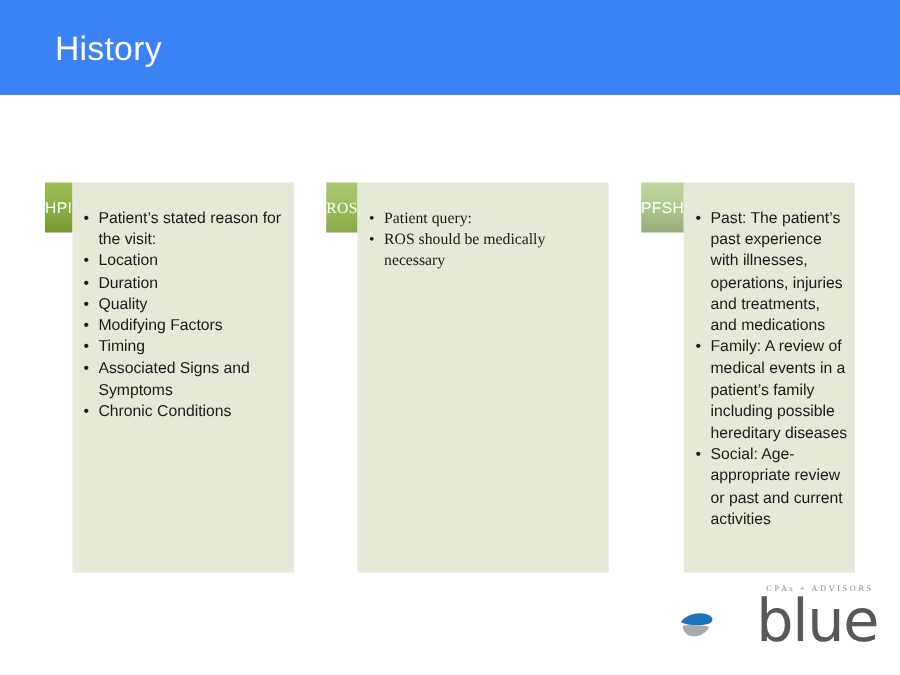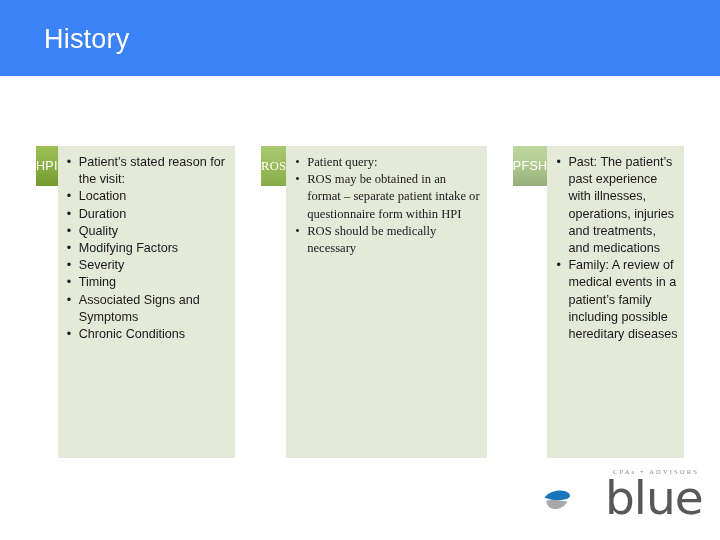--- a/index.html
+++ b/index.html
@@ -65,21 +65,21 @@
     letter-spacing: 0.3px;
     flex: 0 0 auto;
   }
   .hdr-hpi  { background: linear-gradient(to bottom, #9cbf54 0%, #8cb348 45%, #74992f 100%); }
   .hdr-ros  { background: linear-gradient(to bottom, #a9c874 0%, #9cbe5e 45%, #86ac48 100%); }
   .hdr-pfsh { background: linear-gradient(to bottom, #bfd6a0 0%, #b0cb8e 45%, #96ad7c 100%); }
 
   .col-body {
     flex: 1 1 auto;
     background: #e4e9d8;
-    padding: 8px 6px 8px 6px;
+    padding: 20px 6px 8px 6px;
     box-sizing: border-box;
     overflow: hidden;
   }
   ul.bullets {
     list-style: none;
     margin: 0;
     padding: 0;
   }
   ul.bullets li {
     position: relative;
@@ -149,45 +149,44 @@
 
   <div class="col col-hpi">
     <div class="col-header hdr-hpi">HPI</div>
     <div class="col-body">
       <ul class="bullets">
         <li>Patient’s stated reason for the visit:</li>
         <li>Location</li>
         <li>Duration</li>
         <li>Quality</li>
         <li>Modifying Factors</li>
-        <li>Severity</li>
         <li>Timing</li>
         <li>Associated Signs and Symptoms</li>
         <li>Chronic Conditions</li>
       </ul>
     </div>
   </div>
 
   <div class="col col-ros">
     <div class="col-header hdr-ros">ROS</div>
     <div class="col-body">
       <ul class="bullets">
         <li>Patient query:</li>
-        <li>ROS may be obtained in an format – separate patient intake or questionnaire form within HPI</li>
         <li>ROS should be medically necessary</li>
       </ul>
     </div>
   </div>
 
   <div class="col col-pfsh">
     <div class="col-header hdr-pfsh">PFSH</div>
     <div class="col-body">
       <ul class="bullets">
         <li>Past: The patient’s past experience with illnesses, operations, injuries and treatments, and medications</li>
         <li>Family: A review of medical events in a patient’s family including possible hereditary diseases</li>
+        <li>Social: Age-appropriate review or past and current activities</li>
       </ul>
     </div>
   </div>
 
 </div>
 
 <div class="logo-block">
   <div class="logo-tag">CPAs + ADVISORS</div>
   <span class="logo-mark">
     <svg width="34" height="26" viewBox="0 0 34 26" xmlns="http://www.w3.org/2000/svg">

